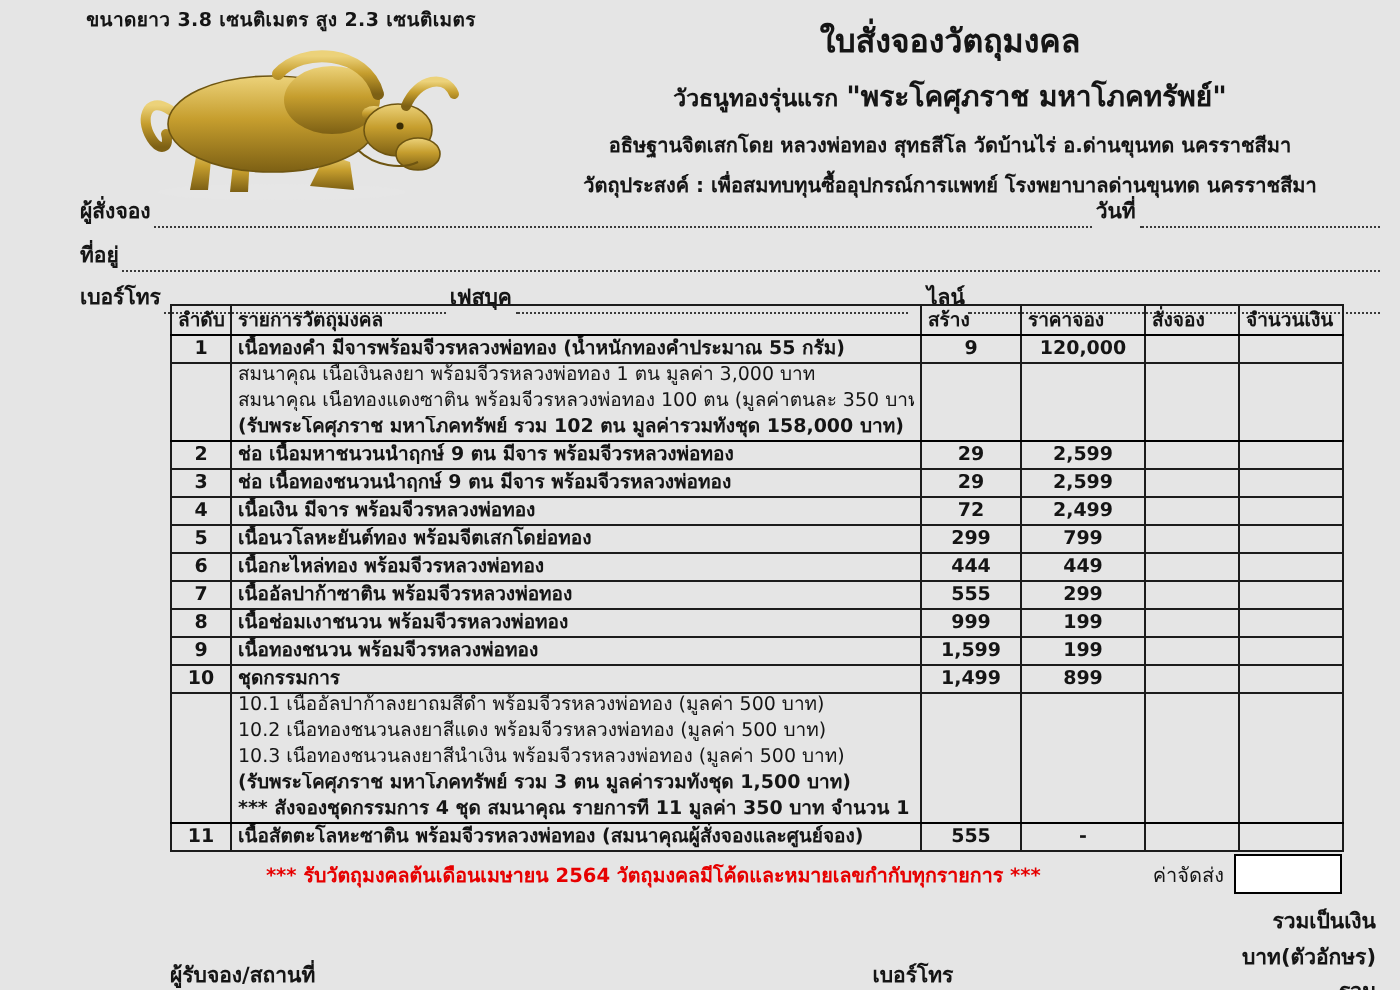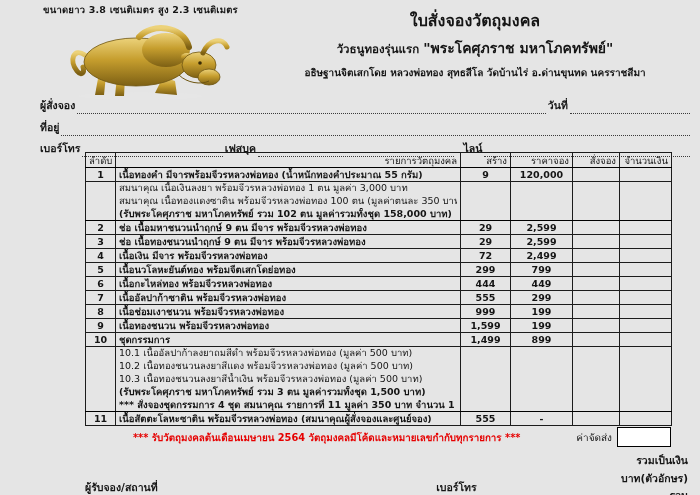--- a/index.html
+++ b/index.html
@@ -25,21 +25,21 @@
   .fl1{top:97px;} .fl2{top:119px;} .fl3{top:140px;}
   .dotted{border-bottom:1.6px dotted #3a3a3a;height:12px;margin:0 2px;}
   .d-grow1{flex:1;} .d-grow3{flex:3.9;}
   .d-f140{flex:1.4;} .d-f195{flex:1.95;} .d-f205{flex:2.05;}
 
   
   table.order{position:absolute;left:85px;top:152px;width:586px;border-collapse:collapse;
     table-layout:fixed;border:1.6px solid #000;}
   table.order td{border:1px solid #1c1c1c;font-size:9.5px;padding:0 3px;height:13px;
     line-height:13px;overflow:hidden;white-space:nowrap;}
-  table.order thead td{text-align:right;font-weight:normal;border-bottom:1.6px solid #000;height:14px;margin-top:40px;}
+  table.order thead td{text-align:left;font-weight:bold;border-bottom:1.6px solid #000;height:14px;margin-top:40px;}
   td.c-no{text-align:center;font-weight:bold;}
   td.c-num{text-align:center;font-weight:bold;}
   td.c-desc.b{font-weight:bold;}
   td.subcell{padding:1px 3px;height:auto;line-height:normal;}
   td.subcell div{font-size:9.5px;line-height:12.8px;white-space:nowrap;overflow:hidden;}
   td.subcell div.bld{font-weight:bold;}
   td.subcell div.ctr{text-align:center;}
   tr.thickb td{border-bottom:1.6px solid #000;}
 
   
@@ -87,20 +87,21 @@
     </svg>
   </div>
 
   <div class="header-block">
     <div class="doc-title">ใบสั่งจองวัตถุมงคล</div>
     <div class="doc-subtitle">
       <span>วัวธนูทองรุ่นแรก</span>
       <span class="series-name">"พระโคศุภราช มหาโภคทรัพย์"</span>
     </div>
     <div class="blessing-line">อธิษฐานจิตเสกโดย หลวงพ่อทอง สุทธสีโล วัดบ้านไร่ อ.ด่านขุนทด นครราชสีมา</div>
+    <div class="purpose-line">วัตถุประสงค์ : เพื่อสมทบทุนซื้ออุปกรณ์การแพทย์ โรงพยาบาลด่านขุนทด นครราชสีมา</div>
   </div>
 
   <div class="form-line fl1">
     <span>ผู้สั่งจอง</span>
     <span class="dotted d-grow3"></span>
     <span>วันที่</span>
     <span class="dotted d-grow1"></span>
   </div>
   <div class="form-line fl2">
     <span>ที่อยู่</span>

